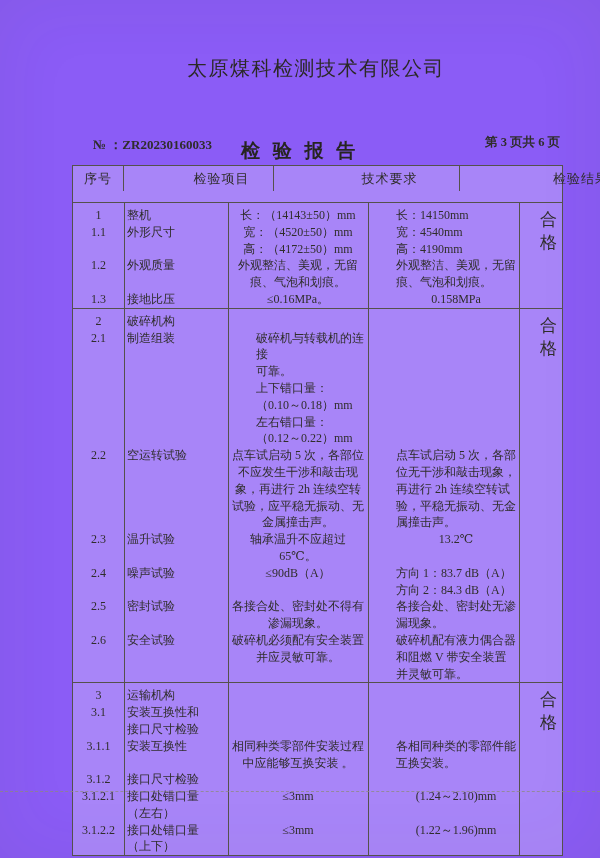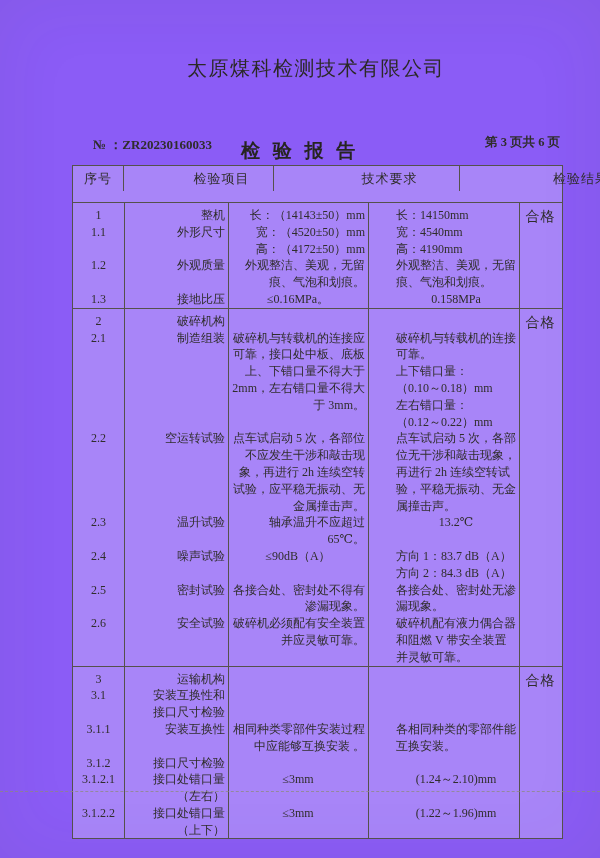--- a/index.html
+++ b/index.html
@@ -101,30 +101,31 @@
   }
   
   .rows .subrow .cell { border-right: 0; }
   .section { position: relative; }
   .vline { position: absolute; top: 0; bottom: 0; width: 1px; background: #55514c; }
   .vl-1 { left: 51px; }
   .vl-2 { left: 155px; }
   .vl-3 { left: 295px; }
   .vl-4 { left: 446px; }
   .c-no   { text-align: center; padding: 0 1px; }
-  .c-item { text-align: right; font-family: Liberation Serif, serif; }
-  .c-req  { text-align: right; }
+  .c-item { text-align: left; font-family: Liberation Serif, serif; }
+  .c-req  { text-align: center; }
   .c-res  { text-align: left; padding-left: 28px; }
   .cell.center { text-align: center; }
   .verdict {
     box-sizing: border-box;
     text-align: center;
     padding-top: 5px;
-    font-size: 14px;
+    font-size: 17px;
     letter-spacing: 1px;
+    padding-left: 17px;
   }
   .scan-line {
     position: absolute;
     top: 791px;
     left: 0;
     width: 100%;
     border-top: 1.5px dashed #8d897f;
     opacity: 0.75;
   }
 </style>
@@ -197,21 +198,20 @@
           <div class="rows">
             <div class="subrow">
               <div class="cell c-no">2</div>
               <div class="cell c-item">破碎机构</div>
               <div class="cell c-req"></div>
               <div class="cell c-res"></div>
             </div>
             <div class="subrow">
               <div class="cell c-no">2.1</div>
               <div class="cell c-item">制造组装</div>
-              <div class="cell c-req">破碎机与转载机的连接应可靠，接口处中板、底板上、下错口量不得大于 2mm，左右错口量不得大于 3mm。</div>
               <div class="cell c-res">破碎机与转载机的连接
 可靠。
 上下错口量：
 （0.10～0.18）mm
 左右错口量：
 （0.12～0.22）mm</div>
             </div>
             <div class="subrow">
               <div class="cell c-no">2.2</div>
               <div class="cell c-item">空运转试验</div>

